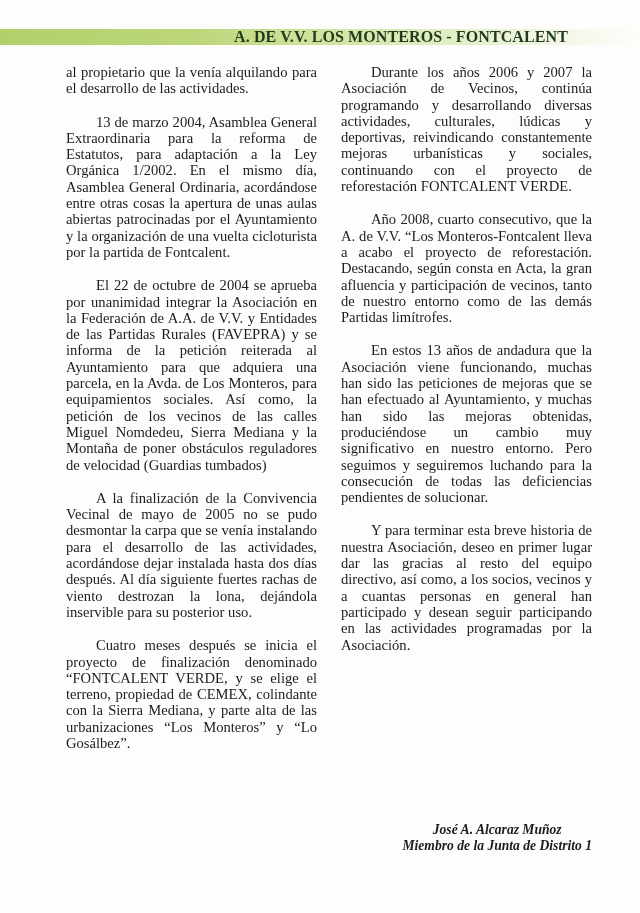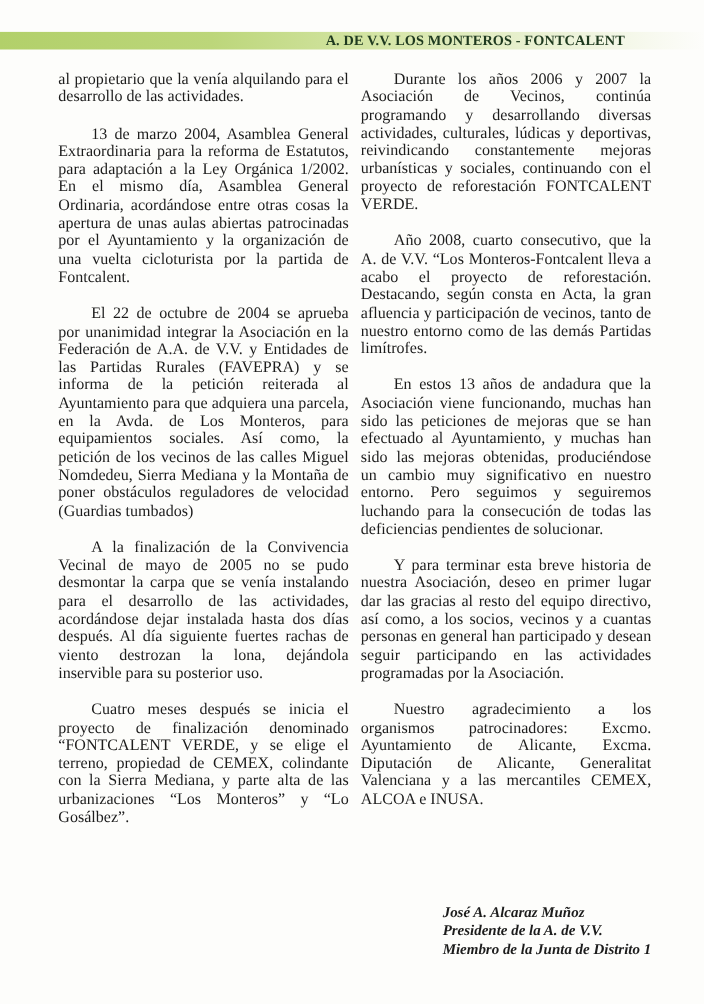--- a/index.html
+++ b/index.html
@@ -21,51 +21,51 @@
       top: 29px;
       width: 640px;
       height: 16px;
       background: linear-gradient(to right, #b2d06a 0%, #bcd67a 30%, #d6e6a8 55%, #e8f0cf 75%, #f7f9ee 92%, #fdfdfb 100%);
     }
     .header-title {
       position: absolute;
       right: 72px;
       top: 30px;
       font-family: "Liberation Serif", "DejaVu Serif", serif;
-      font-size: 13px;
+      font-size: 16px;
       font-weight: bold;
       color: #1f3a1f;
       letter-spacing: 0.1px;
       line-height: 14px;
       white-space: nowrap;
     }
     .column {
       position: absolute;
       top: 64px;
       width: 264px;
     }
     .col-left { left: 53px; }
     .col-right { left: 328px; }
     .para {
-      margin: 0 0 17px 0;
+      margin: 0 0 17px 13px;
       font-size: 14.6px;
       line-height: 16.3px;
       text-align: justify;
       text-align-last: left;
       text-indent: 30px;
       hyphens: none;
     }
     .para.first-cont {
       text-indent: 0;
     }
     .signature {
       position: absolute;
       right: 48px;
       top: 822px;
-      text-align: left;
+      text-align: center;
       font-style: italic;
       font-weight: bold;
       font-size: 13.6px;
       line-height: 16.4px;
       color: #1c1c1c;
     }
     .signature div { white-space: nowrap; }
   </style>
 </head>
 <body>
@@ -79,20 +79,18 @@
   <p class="para">El 22 de octubre de 2004 se aprueba por unanimidad  integrar la Asociación en la Federación de A.A. de V.V. y Entidades de las Partidas Rurales (FAVEPRA)  y se informa de la petición reiterada al Ayuntamiento para que adquiera una parcela, en la Avda. de Los Monteros, para equipamientos sociales.  Así como, la petición de los vecinos de las calles Miguel Nomdedeu, Sierra Mediana y la Montaña de poner obstáculos reguladores de velocidad (Guardias tumbados)</p>
   <p class="para">A la finalización de la Convivencia Vecinal de mayo de 2005  no se pudo desmontar la carpa que se venía instalando para el desarrollo de las actividades, acordándose dejar instalada hasta dos días después.  Al día siguiente  fuertes rachas de viento destrozan la lona, dejándola inservible para su posterior uso.</p>
   <p class="para">Cuatro  meses después se inicia el proyecto de finalización denominado “FONTCALENT VERDE,  y se elige el terreno, propiedad de CEMEX, colindante con la Sierra Mediana, y parte alta de las urbanizaciones “Los Monteros” y “Lo Gosálbez”.</p>
 </div>
 
 <div class="column col-right">
   <p class="para">Durante los años 2006 y 2007 la Asociación de  Vecinos, continúa programando y desarrollando diversas actividades, culturales, lúdicas y deportivas,  reivindicando constantemente mejoras urbanísticas y sociales, continuando con el  proyecto de reforestación FONTCALENT VERDE.</p>
   <p class="para">Año 2008, cuarto consecutivo, que la A. de V.V. “Los Monteros-Fontcalent lleva a acabo el proyecto de reforestación. Destacando, según consta en Acta, la gran afluencia y participación de vecinos, tanto de nuestro entorno como de las demás Partidas limítrofes.</p>
   <p class="para">En estos 13 años de andadura que la Asociación viene funcionando, muchas han sido las peticiones de mejoras que se han efectuado al Ayuntamiento, y muchas han sido las mejoras obtenidas, produciéndose un cambio muy significativo en nuestro entorno. Pero seguimos y seguiremos luchando para la consecución de todas las deficiencias pendientes de solucionar.</p>
   <p class="para">Y para terminar  esta breve historia de nuestra Asociación, deseo en primer lugar dar las gracias al resto del equipo directivo, así como, a los socios, vecinos y a cuantas personas en general han participado y desean seguir participando en las actividades programadas por la Asociación.</p>
-  <p class="para">Nuestro agradecimiento a los organismos patrocinadores: Excmo. Ayuntamiento de Alicante, Excma. Diputación de Alicante, Generalitat Valenciana y a las mercantiles CEMEX, ALCOA e INUSA.</p>
 </div>
 
 <div class="signature">
   <div>José A. Alcaraz Muñoz</div>
-  <div>Presidente de la A. de V.V.</div>
   <div>Miembro de la Junta de Distrito 1</div>
 </div>
 
 </body></html>

